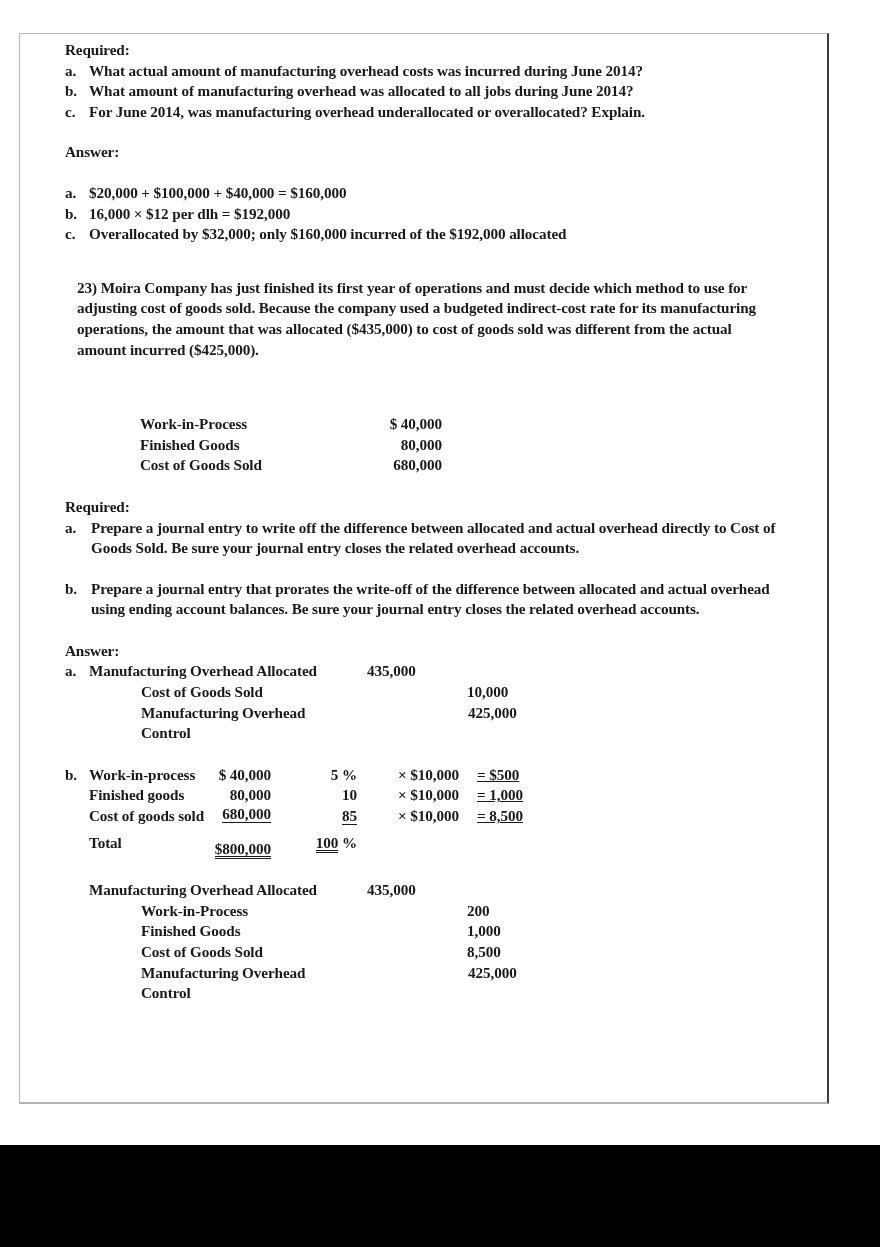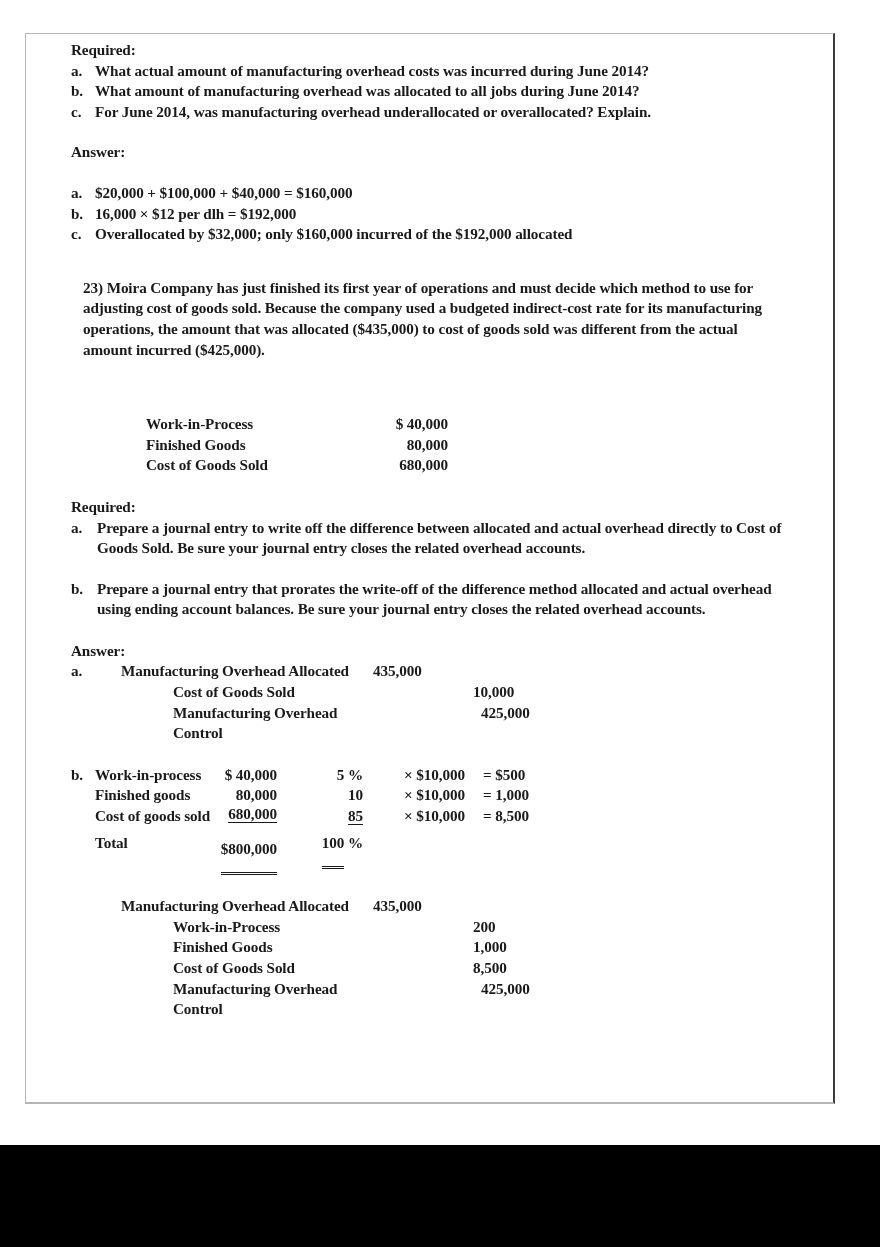--- a/index.html
+++ b/index.html
@@ -10,21 +10,21 @@
   body {
     width: 880px;
     height: 1247px;
     position: relative;
     overflow: hidden;
     font-family: "Liberation Serif", "DejaVu Serif", serif;
   }
 
   .page-sheet {
     position: absolute;
-    left: 25px;
+    left: 19px;
     top: 33px;
     width: 810px;
     height: 1071px;
     background: #ffffff;
     border-top: 1px solid #b9b9b9;
     border-left: 1px solid #b9b9b9;
     border-right: 2px solid #3b3b3b;
     border-bottom: 2px solid #b5b5b5;
     box-sizing: border-box;
   }
@@ -82,21 +82,21 @@
     padding-right: 8px;
   }
 
   
   .journal { width: 520px; }
   .journal .jrow {
     display: flex;
     align-items: baseline;
   }
   .journal .jmarker { width: 24px; flex: 0 0 24px; }
-  .journal .jname { flex: 1 1 auto; margin-left: 26px; }
+  .journal .jname { flex: 1 1 auto; }
   .journal .jname.indent { padding-left: 52px; }
   .journal .jdebit {
     width: 100px;
     text-align: left;
     padding-left: 12px;
   }
   .journal .jcredit {
     width: 118px;
     text-align: left;
   }
@@ -124,26 +124,27 @@
   .prorate .pmult {
     width: 92px;
     text-align: right;
     white-space: pre;
   }
   .prorate .presult {
     width: 92px;
     text-align: left;
     padding-left: 18px;
     white-space: pre;
+    text-decoration: underline;
   }
   .dbl-uline {
     border-bottom: 3px double #1a1a1a;
     display: inline-block;
     line-height: 1.02;
-    padding-bottom: 16px;
+    padding-bottom: 0px;
     margin-top: 8px;
   }
   .sgl-uline {
     border-bottom: 1.5px solid #1a1a1a;
     display: inline-block;
     line-height: 1.02;
   }
 
   .black-bar {
     position: absolute;
@@ -226,21 +227,21 @@
 
     <div class="lettered wide">
       <span class="marker">a.</span>
       <span class="content">Prepare a journal entry to write off the difference between allocated and actual overhead directly to Cost of Goods Sold. Be sure your journal entry closes the related overhead accounts.</span>
     </div>
 
     <div class="gap-sm"></div>
 
     <div class="lettered wide">
       <span class="marker">b.</span>
-      <span class="content">Prepare a journal entry that prorates the write-off of the difference method allocated and actual overhead using ending account balances. Be sure your journal entry closes the related overhead accounts.</span>
+      <span class="content">Prepare a journal entry that prorates the write-off of the difference between allocated and actual overhead using ending account balances. Be sure your journal entry closes the related overhead accounts.</span>
     </div>
 
     <div class="gap-md"></div>
 
     <div class="blk">
       <span class="u">Answer: </span>
     </div>
 
     <div class="journal">
       <div class="jrow">

